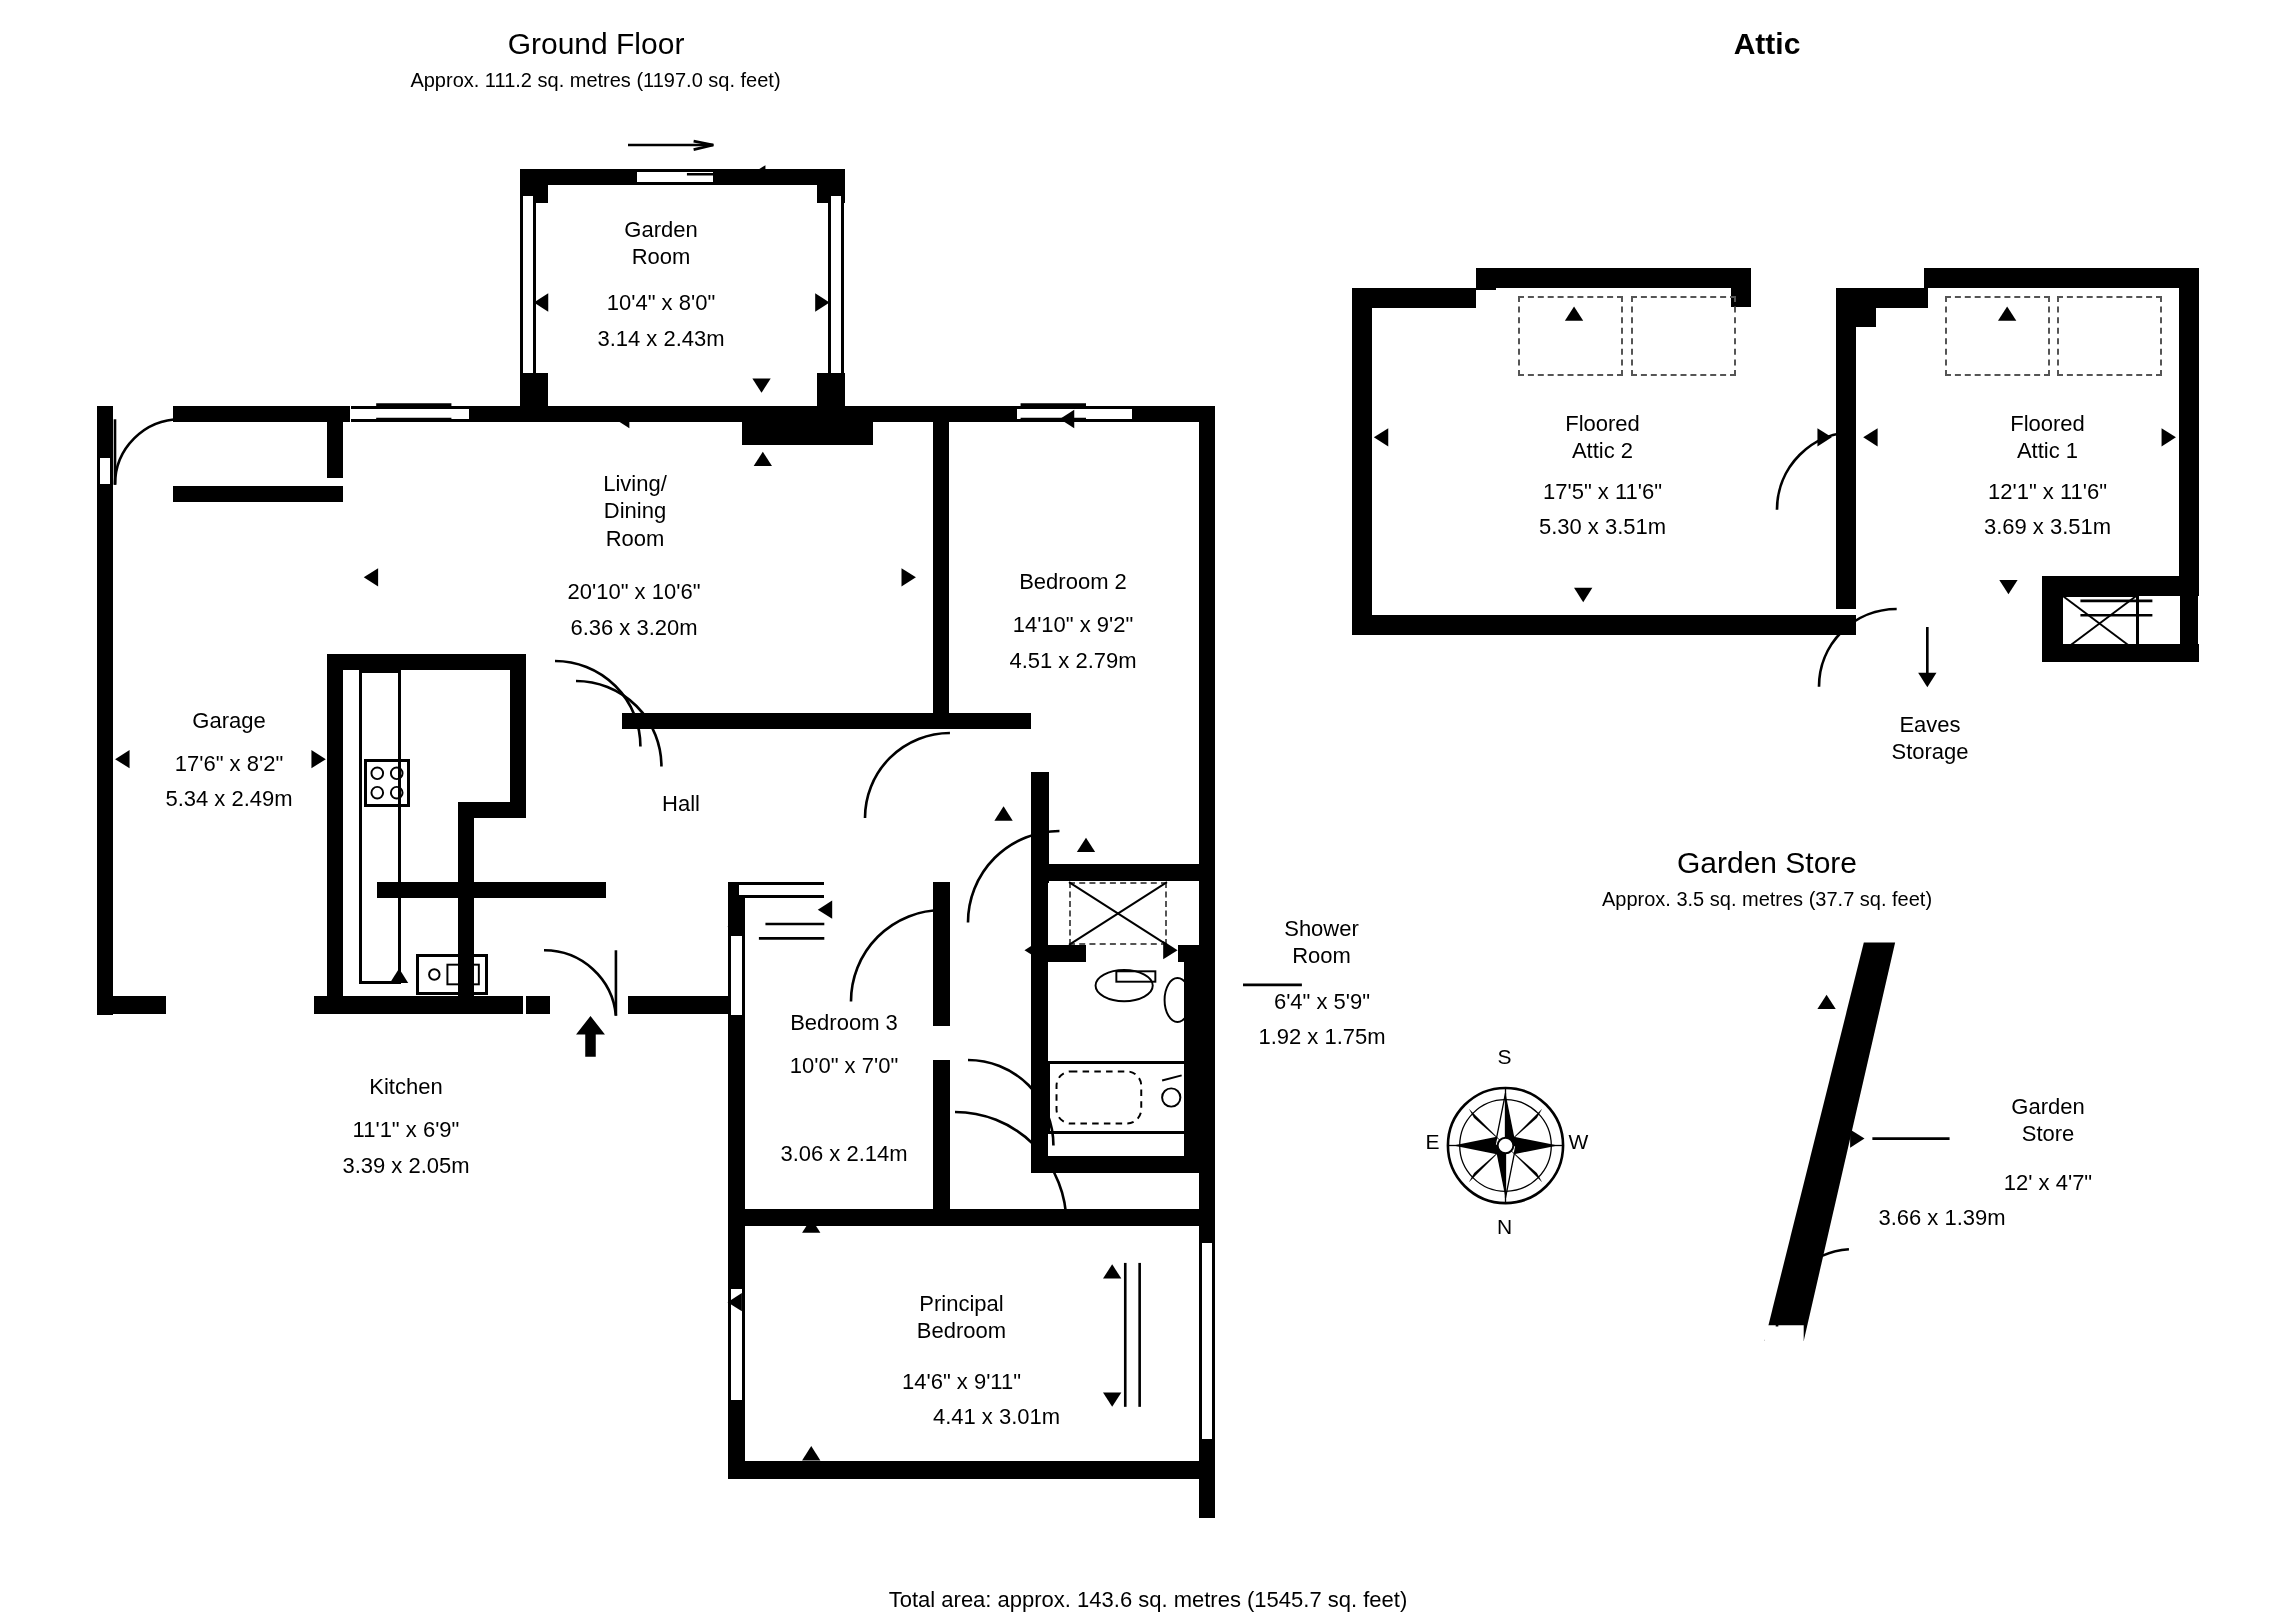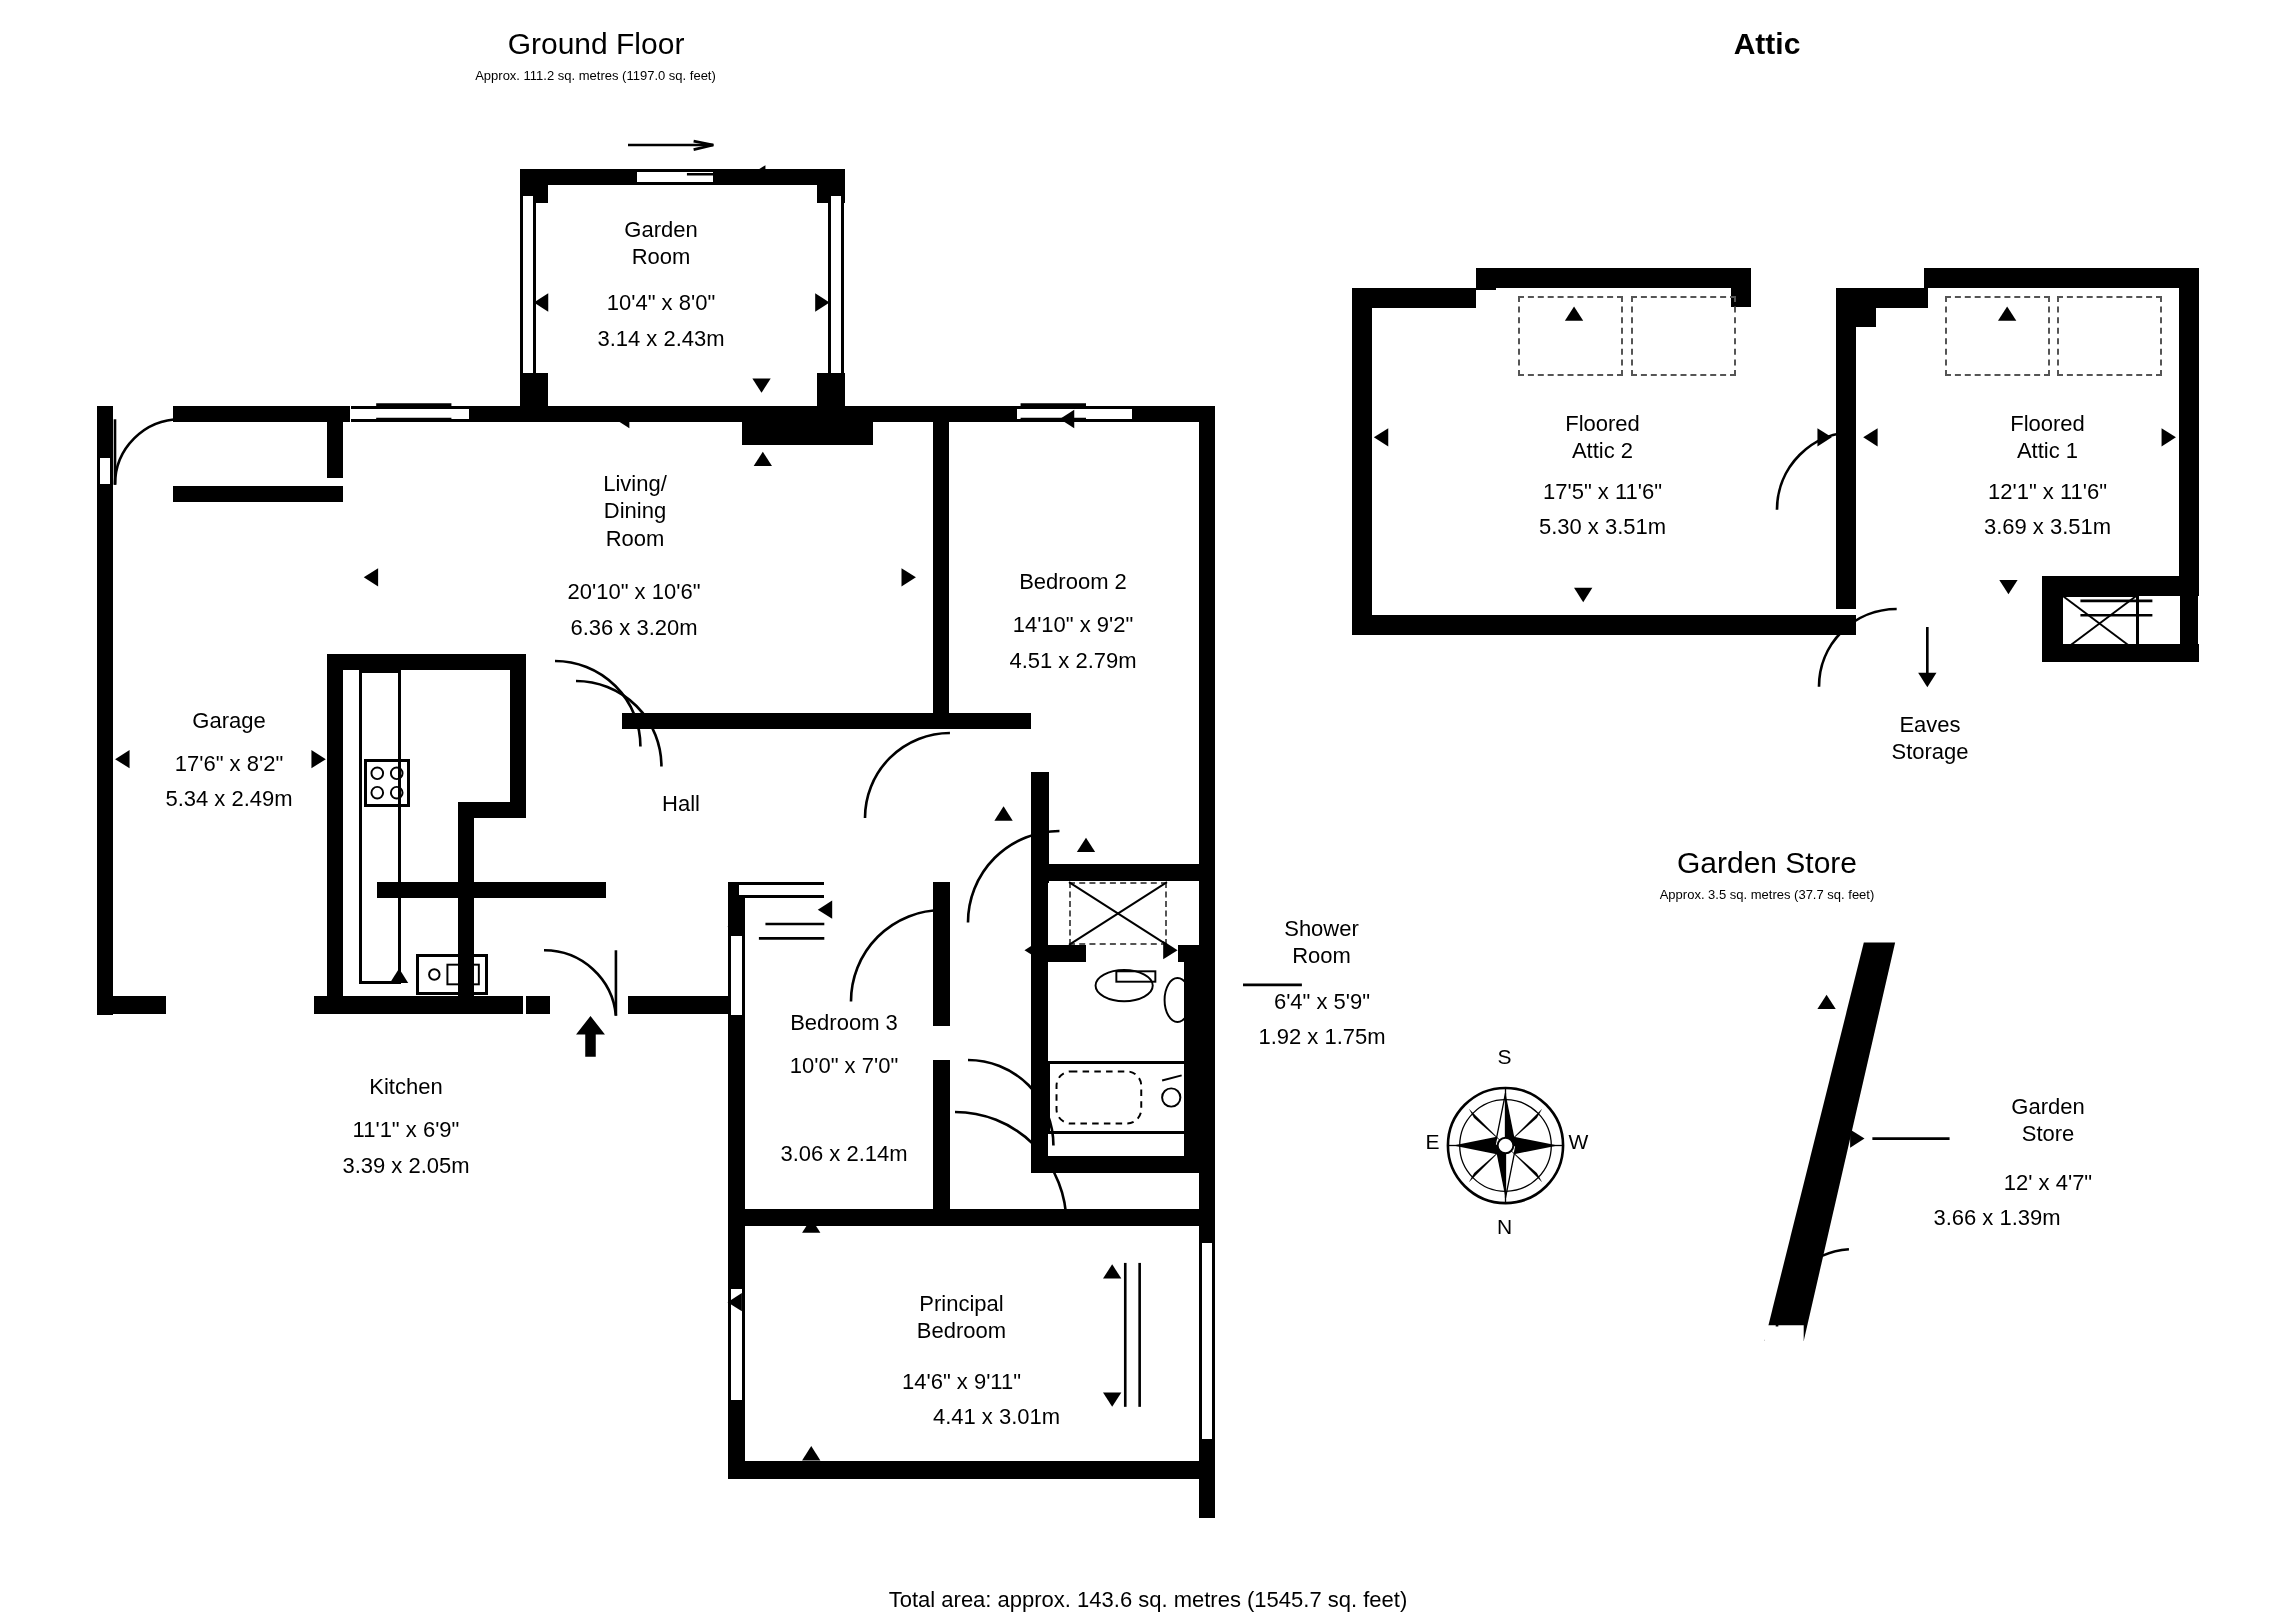--- a/index.html
+++ b/index.html
@@ -1,20 +1,20 @@
 <!DOCTYPE html>
 <html style="font-size:10.5px"><head>
 <meta charset="utf-8">
 <style>
   html,body{margin:0;padding:0;background:#ffffff;}
   body{width:2295px;height:1623px;position:relative;font-family:"Liberation Sans",sans-serif;color:#000;}
   .stage{position:absolute;left:0;top:0;width:2295px;height:1623px;padding-left:12px;}
   .txt{position:absolute;text-align:center;line-height:1.24;white-space:pre;}
   .title{font-size:30px;}
-  .sub{font-size:13px;}
+  .sub{font-size:20px;}
   .room{font-size:22px;}
   .small{font-size:21px;}
   .total{font-size:22px;}
   .wall{position:absolute;background:#000;}
   .outline{position:absolute;border:3.3px solid #000;box-sizing:border-box;background:transparent;}
   .dash{position:absolute;border:2px dashed #555;box-sizing:border-box;}
   .win{position:absolute;background:#fff;border-top:3.3px solid #000;border-bottom:3.3px solid #000;box-sizing:border-box;}
   .winv{position:absolute;background:#fff;border-left:3.3px solid #000;border-right:3.3px solid #000;box-sizing:border-box;}
   svg{position:absolute;overflow:visible;}
   .door path,.door line{fill:none;stroke:#000;stroke-width:4;}
@@ -332,21 +332,21 @@
       <polygon points="2792,1520 2778,1542 2806,1542"></polygon>
     </g>
     <g stroke="#000" stroke-width="4" fill="none">
       <line x1="2862" y1="1740" x2="2980" y2="1740"></line>
     </g>
   </svg>
 
   <div class="txt room" style="left:1950px;top:1093px;width:196px;">Garden
 Store</div>
   <div class="txt room" style="left:1950px;top:1169px;width:196px;">12' x 4'7"</div>
-  <div class="txt room" style="left:1899px;top:1204px;width:196px;">3.66 x 1.39m</div>
+  <div class="txt room" style="left:1844px;top:1204px;width:196px;">3.66 x 1.39m</div>
 
   <svg style="left:1427px;top:1067px;width:157px;height:157px;" viewBox="0 0 240 240" width="157" height="157">
     <circle cx="120" cy="120" r="88" fill="#fff" stroke="#000" stroke-width="4"></circle>
     <circle cx="120" cy="120" r="70" fill="#fff" stroke="#000" stroke-width="2"></circle>
     <g stroke="#000" stroke-width="2">
       <line x1="120" y1="32" x2="120" y2="50"></line>
       <line x1="120" y1="190" x2="120" y2="208"></line>
       <line x1="32" y1="120" x2="50" y2="120"></line>
       <line x1="190" y1="120" x2="208" y2="120"></line>
     </g>

